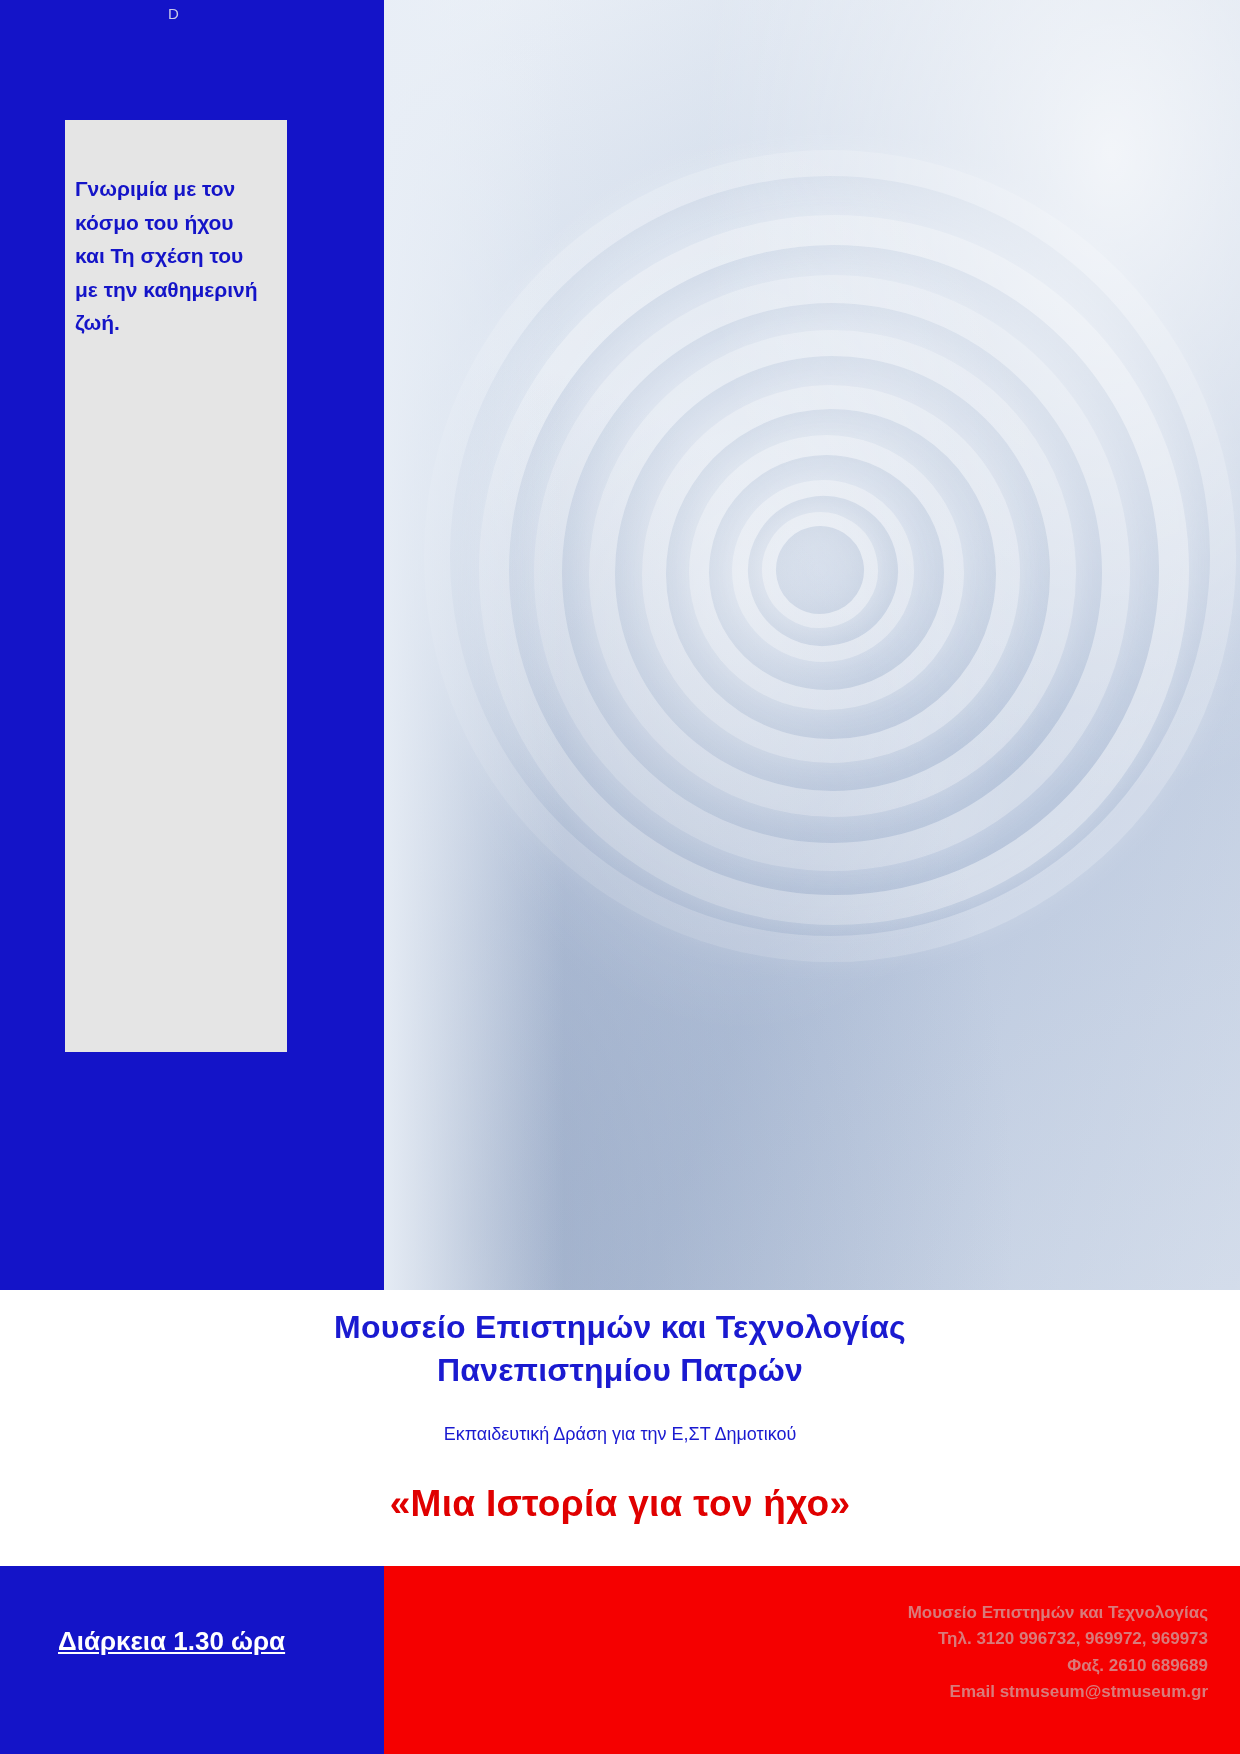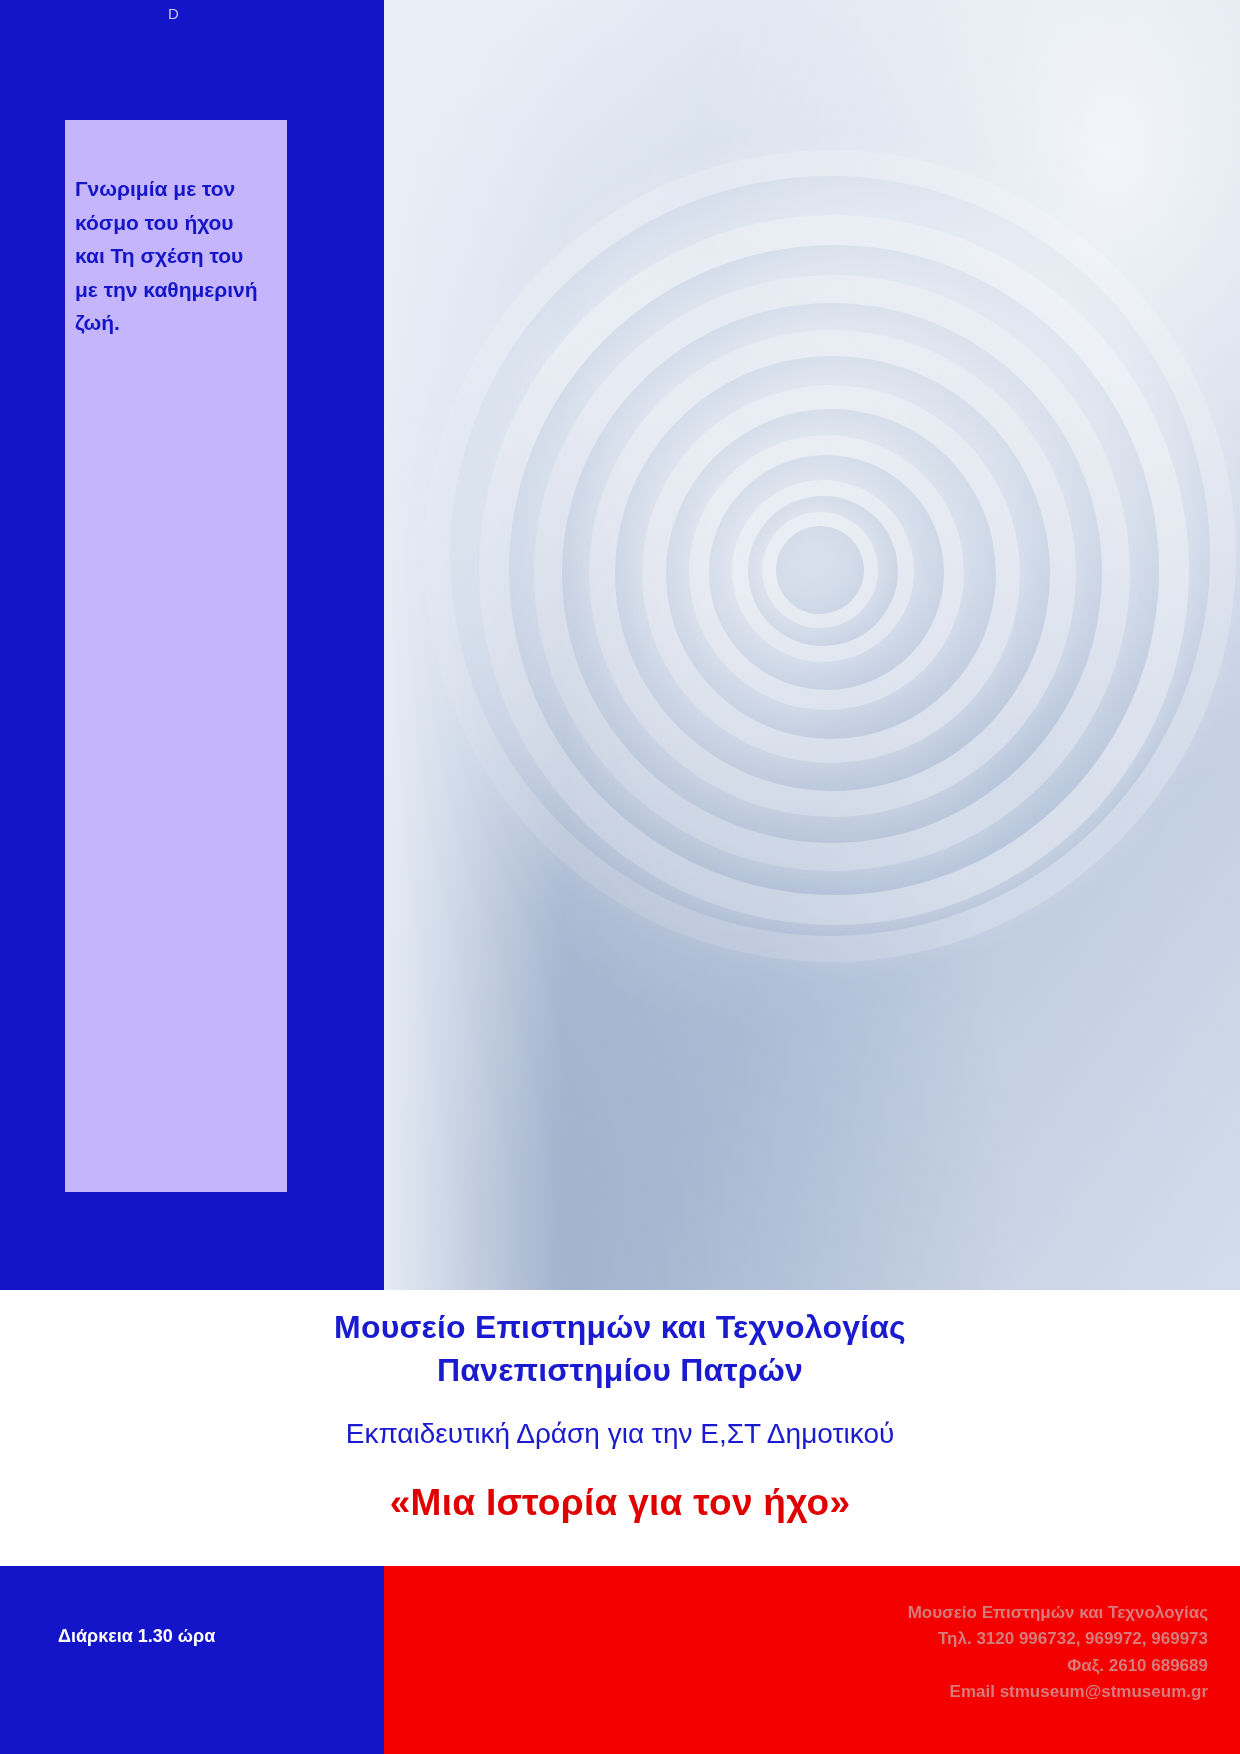--- a/index.html
+++ b/index.html
@@ -89,22 +89,22 @@
     font-size: 15px;
     line-height: 1;
   }
 
   
   .textbox {
     position: absolute;
     left: 65px;
     top: 120px;
     width: 222px;
-    height: 1072px;
-    background: #c4b5fd;
+    height: 932px;
+    background: #e5e5e5;
     box-sizing: border-box;
     padding: 52px 18px 10px 10px;
   }
   .tb-para {
     color: #1414c8;
     font-weight: bold;
     font-size: 21px;
     line-height: 1.60;
     margin: 0 0 0 0;
   }
@@ -125,22 +125,22 @@
     color: #1a1ad0;
     font-weight: bold;
     font-size: 32px;
     line-height: 1.35;
     margin: 0;
     padding-top: 16px;
     letter-spacing: .2px;
   }
   .subtitle {
     color: #1a1ad0;
-    font-size: 28px;
-    margin: 4px;
+    font-size: 18px;
+    margin: 10px;
     padding-top: 22px;
   }
   .maintitle {
     color: #e00000;
     font-weight: bold;
     font-size: 37px;
     margin: 4px;
     padding-top: 28px;
     letter-spacing: .3px;
   }
@@ -165,21 +165,22 @@
     width: 856px; height: 188px;
     background: #f50000;
   }
   .duration {
     position: absolute;
     left: 58px;
     top: 60px;
     width: 300px;
     color: #ffffff;
     font-weight: bold;
-    font-size: 18px;
+    font-size: 26px;
+    text-decoration: underline;
   }
   .contact {
     position: absolute;
     right: 32px;
     top: 34px;
     text-align: right;
     color: #d97a7a;
     font-weight: bold;
     font-size: 17px;
     line-height: 1.55;

